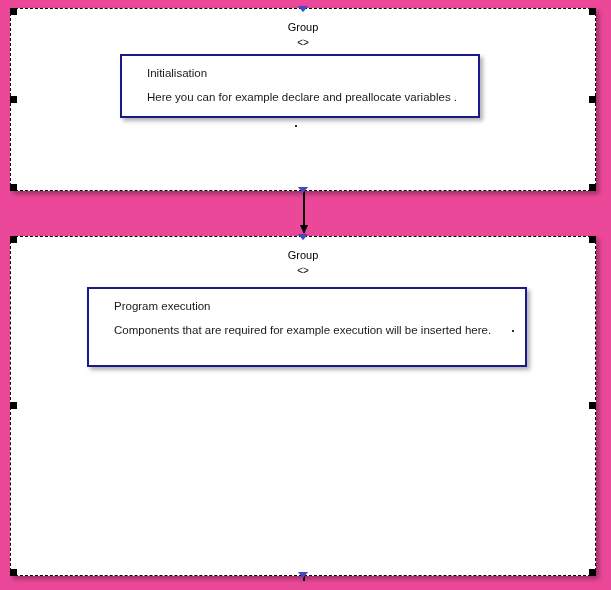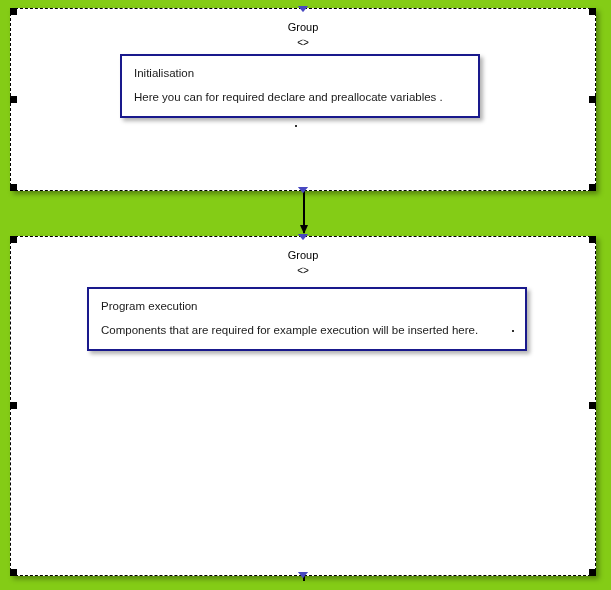--- a/index.html
+++ b/index.html
@@ -13,21 +13,21 @@
     position: relative;
     font-family: "Liberation Sans", sans-serif;
     overflow: hidden;
   }
 
   .canvas {
     position: absolute;
     left: 0; top: 0;
     width: 611px;
     height: 590px;
-    background: #84cc16;
+    background: #ec4899;
   }
 
   
   .group {
     position: absolute;
     background: #ffffff;
     border: 1px dashed #000000;
     box-sizing: border-box;
     box-shadow: 3px 3px 5px rgba(0,0,0,0.35);
   }
@@ -98,34 +98,34 @@
   .port.top    { left: 50%; margin-left: -5px; top: -3px; }
   .port.bottom { left: 50%; margin-left: -5px; bottom: -3px; }
 
   
   .note {
     position: absolute;
     background: #ffffff;
     border: 2px solid #19198c;
     box-sizing: border-box;
     box-shadow: 3px 3px 4px rgba(0,0,0,0.30);
-    padding: 9px 12px 8px 12px;
+    padding: 9px 12px 8px 25px;
     z-index: 10;
   }
   #note-initialisation {
     left: 120px;
     top: 54px;
     width: 360px;
     height: 64px;
   }
   #note-program-execution {
     left: 87px;
     top: 287px;
     width: 440px;
-    height: 64px;
+    height: 80px;
   }
   .note-title {
     font-size: 11.5px;
     color: #1a1a1a;
     line-height: 16px;
     margin-bottom: 8px;
     white-space: nowrap;
   }
   .note-body {
     font-size: 11.5px;
@@ -198,21 +198,21 @@
     <div class="handle tl"></div>
     <div class="handle tr"></div>
     <div class="handle bl"></div>
     <div class="handle br"></div>
     <div class="handle ml"></div>
     <div class="handle mr"></div>
   </div>
 
   <div class="note" id="note-initialisation">
     <div class="note-title">Initialisation</div>
-    <div class="note-body">Here you can for required declare and preallocate variables .</div>
+    <div class="note-body">Here you can for example declare and preallocate variables .</div>
   </div>
 
   <div class="dot" id="dot-below-init-note"></div>
 
   <div class="connector" id="connector-init-to-exec">
     <div class="line"></div>
     <div class="arrowhead"></div>
   </div>
 
   <div class="group" id="group-program-execution">

